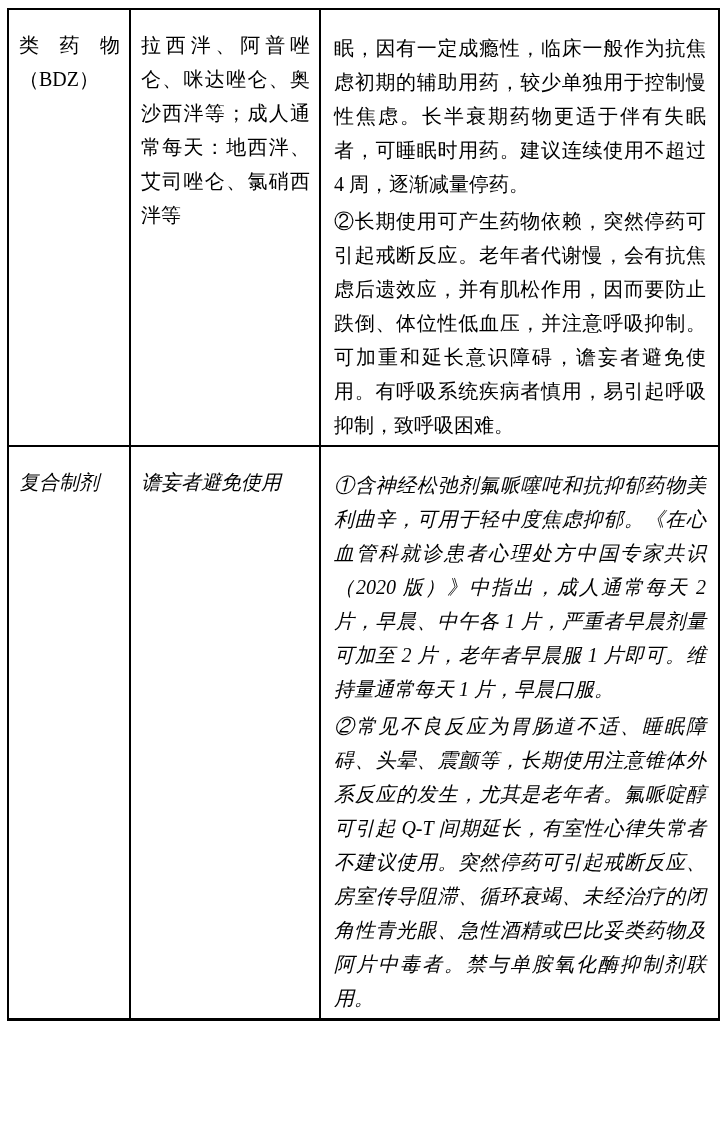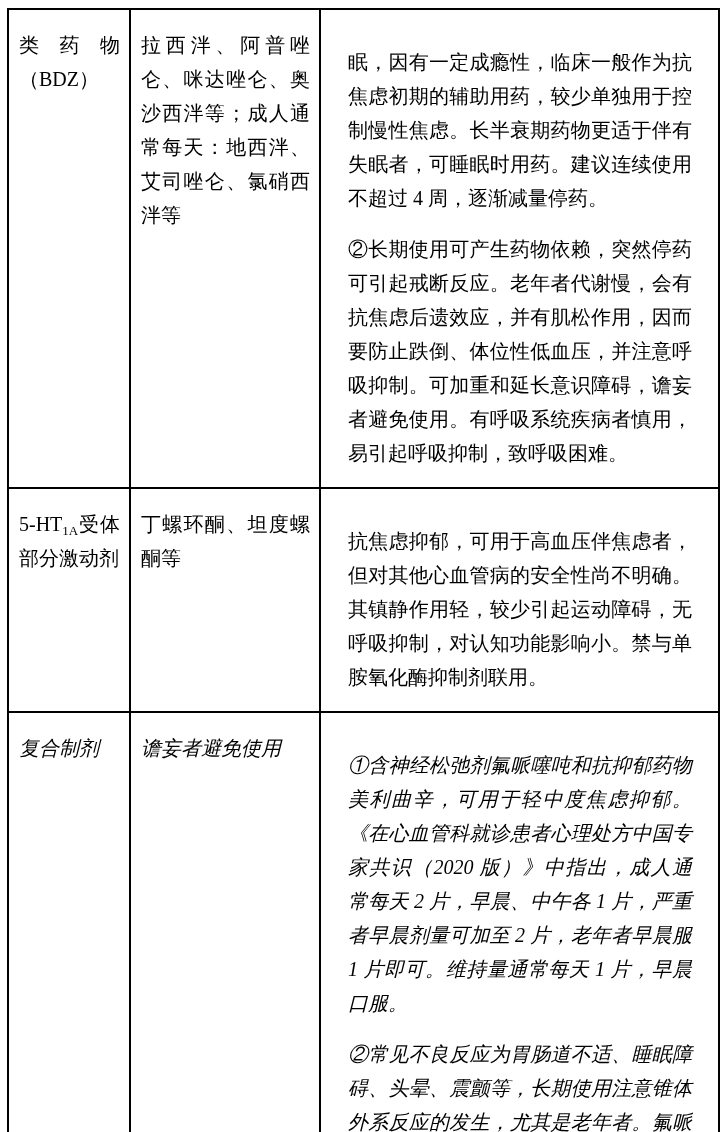--- a/index.html
+++ b/index.html
@@ -30,21 +30,21 @@
   }
   .drug-table tr.row-3 td { border-bottom-width: 3px; font-style: italic; }
   col.c1 { width: 122px; }
   col.c2 { width: 190px; }
   col.c3 { width: 399px; }
   tr.row-1 td { height: 417px; }
   tr.row-2 td { height: 178px; }
   tr.row-3 td { height: 520px; }
   .just { text-align: justify; }
   .spread { text-align: justify; text-align-last: justify; }
-  p.note { margin: 17px; text-align: justify; }
+  p.note { margin: 3px; text-align: justify; }
   .subsc { font-size: 13px; vertical-align: -4px; line-height: 0; }
   .cell-text { margin: 0; }
 </style>
 </head>
 <body>
 
 <div class="page">
   <table class="drug-table">
     <colgroup>
       <col class="c1">
@@ -58,31 +58,20 @@
           <div class="cell-text">（BDZ）</div>
         </td>
         <td>
           <div class="cell-text just">拉西泮、阿普唑仑、咪达唑仑、奥沙西泮等；成人通常每天：地西泮、艾司唑仑、氯硝西泮等</div>
         </td>
         <td>
           <p class="note">眠，因有一定成瘾性，临床一般作为抗焦虑初期的辅助用药，较少单独用于控制慢性焦虑。长半衰期药物更适于伴有失眠者，可睡眠时用药。建议连续使用不超过 4 周，逐渐减量停药。</p>
           <p class="note">②长期使用可产生药物依赖，突然停药可引起戒断反应。老年者代谢慢，会有抗焦虑后遗效应，并有肌松作用，因而要防止跌倒、体位性低血压，并注意呼吸抑制。可加重和延长意识障碍，谵妄者避免使用。有呼吸系统疾病者慎用，易引起呼吸抑制，致呼吸困难。</p>
         </td>
       </tr>
-      <tr class="row-2">
-        <td>
-          <div class="cell-text just"><span>5-HT</span><sub class="subsc">1A</sub><span>受体部分激动剂</span></div>
-        </td>
-        <td>
-          <div class="cell-text just">丁螺环酮、坦度螺酮等</div>
-        </td>
-        <td>
-          <p class="note">抗焦虑抑郁，可用于高血压伴焦虑者，但对其他心血管病的安全性尚不明确。其镇静作用轻，较少引起运动障碍，无呼吸抑制，对认知功能影响小。禁与单胺氧化酶抑制剂联用。</p>
-        </td>
-      </tr>
       <tr class="row-3">
         <td>
           <div class="cell-text">复合制剂</div>
         </td>
         <td>
           <div class="cell-text just">谵妄者避免使用</div>
         </td>
         <td>
           <p class="note">①含神经松弛剂氟哌噻吨和抗抑郁药物美利曲辛，可用于轻中度焦虑抑郁。《在心血管科就诊患者心理处方中国专家共识（2020 版）》中指出，成人通常每天 2 片，早晨、中午各 1 片，严重者早晨剂量可加至 2 片，老年者早晨服 1 片即可。维持量通常每天 1 片，早晨口服。</p>
           <p class="note">②常见不良反应为胃肠道不适、睡眠障碍、头晕、震颤等，长期使用注意锥体外系反应的发生，尤其是老年者。氟哌啶醇可引起 Q-T 间期延长，有室性心律失常者不建议使用。突然停药可引起戒断反应、房室传导阻滞、循环衰竭、未经治疗的闭角性青光眼、急性酒精或巴比妥类药物及阿片中毒者。禁与单胺氧化酶抑制剂联用。</p>

